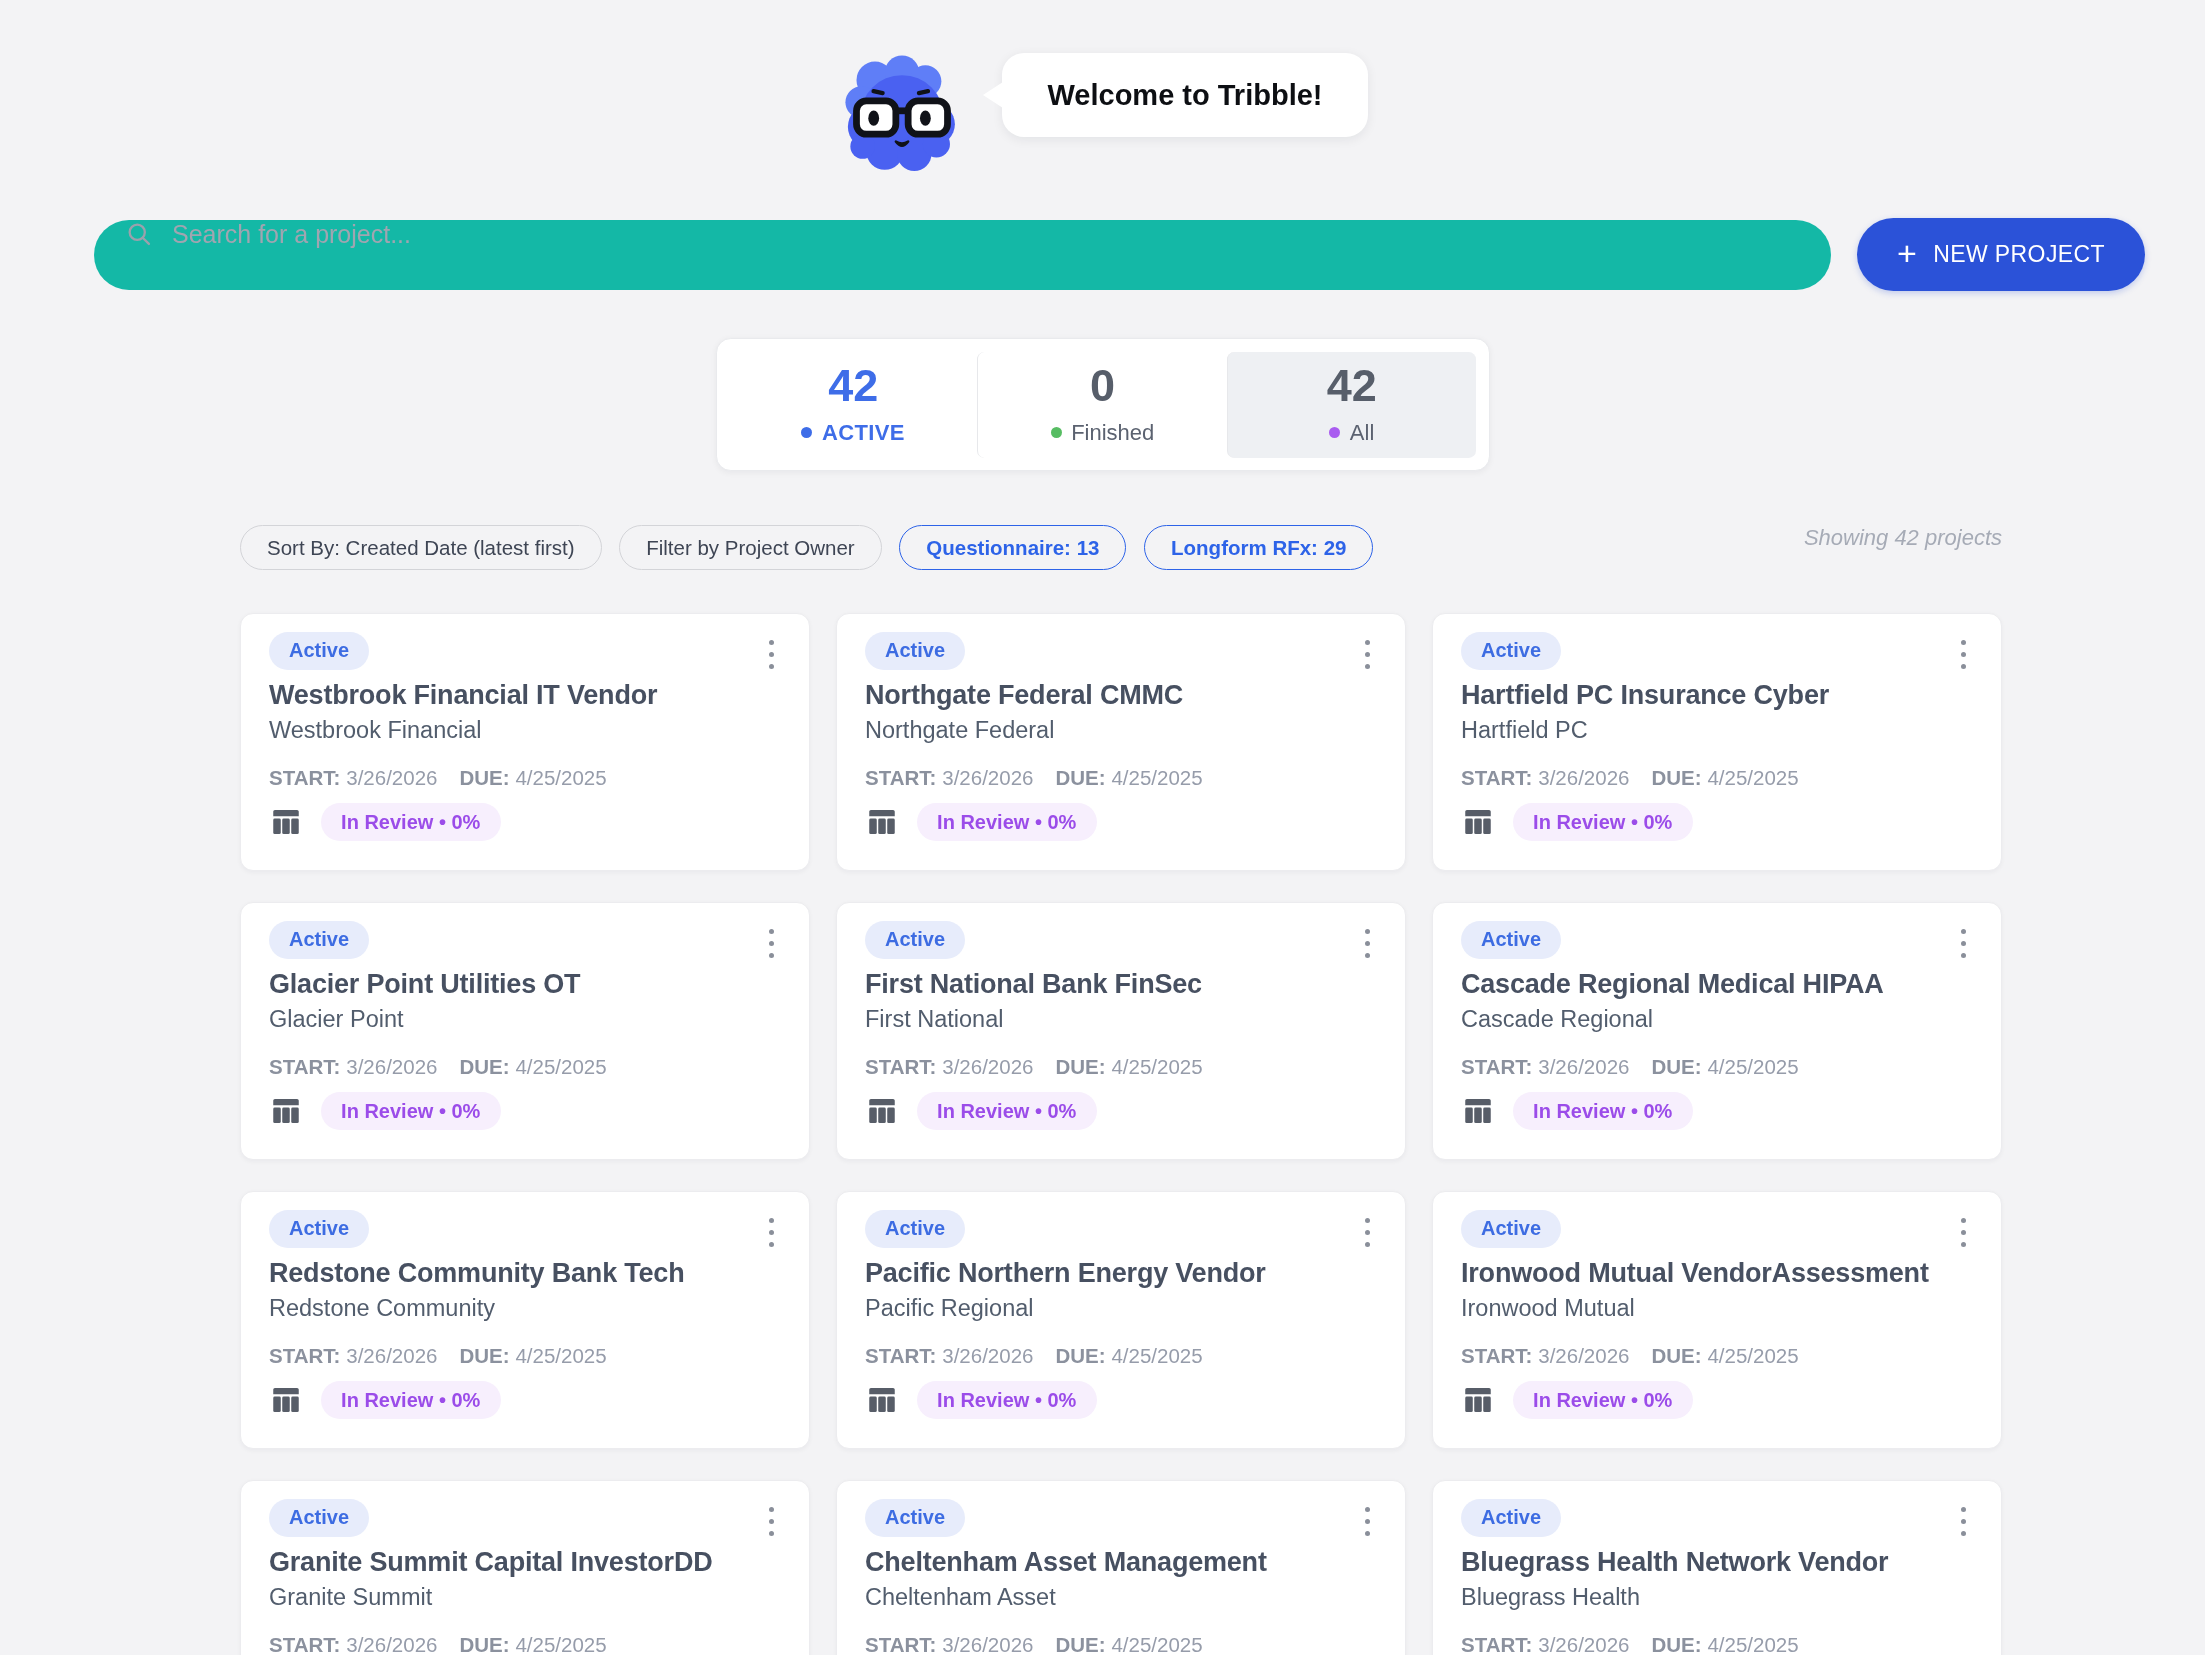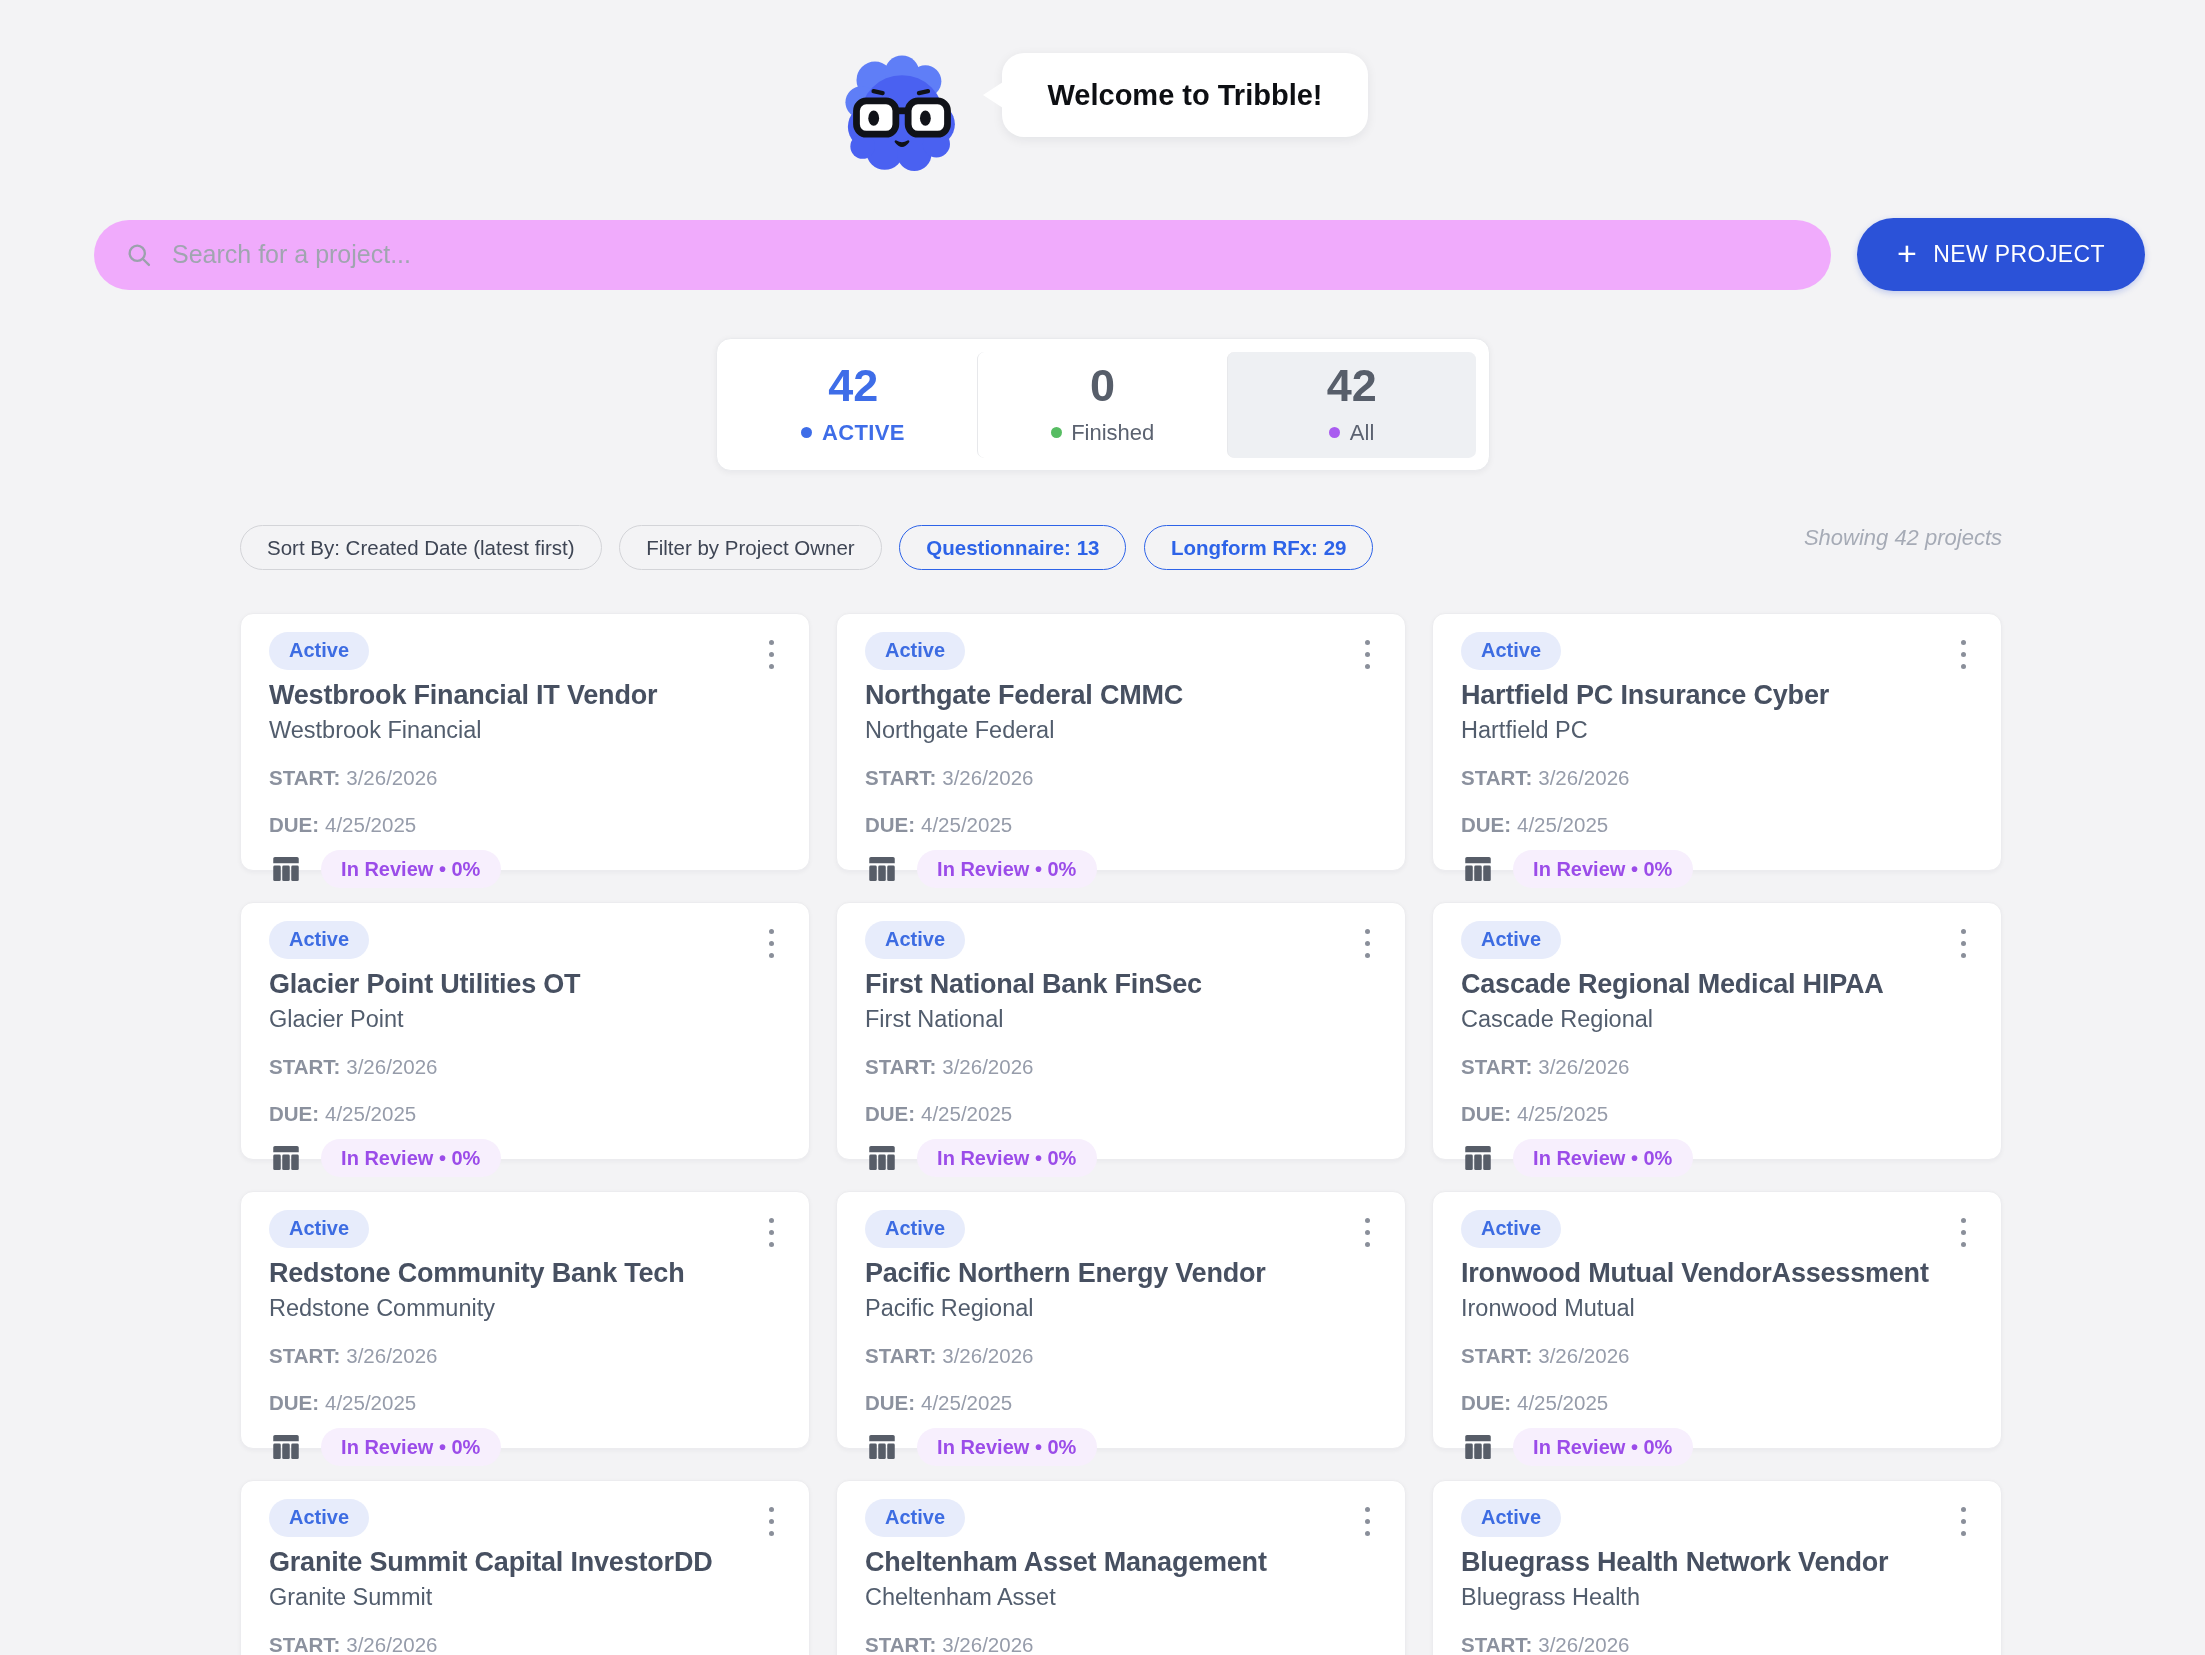--- a/index.html
+++ b/index.html
@@ -49,24 +49,24 @@
   .topbar {
     margin: 44px 60px 0 94px;
     display: flex;
     align-items: center;
     gap: 26px;
     height: 73px;
   }
   .searchbar {
     flex: 1;
     height: 70px;
-    background: #f0abfc;
+    background: #14b8a6;
     border-radius: 35px;
     display: flex;
-    align-items: center;
+    align-items: flex-start;
     padding: 0 31px;
     gap: 19px;
   }
   .searchbar svg { flex: 0 0 auto; }
   .searchbar input {
     flex: 1;
     border: none;
     outline: none;
     background: transparent;
     font-family: inherit;
@@ -192,21 +192,21 @@
     margin-top: 1px;
     font-size: 27px;
     font-weight: 700;
     color: #475061;
     letter-spacing: -0.2px;
     line-height: 32px;
     white-space: nowrap;
     overflow: hidden;
   }
   .card-sub { margin-top: 5px; font-size: 23.5px; color: #525d6d; line-height: 29px; }
-  .card-dates { margin-top: 20.5px; display: flex; gap: 22px; font-size: 20.5px; line-height: 25px; flex-direction: column; }
+  .card-dates { margin-top: 20.5px; display: flex; gap: 22px; font-size: 20.5px; line-height: 25px; }
   .card-dates .dl { font-weight: 700; color: #8b919e; margin-right: 5.9px; }
   .card-dates .dv { color: #969caa; }
   .card-foot { margin-top: 13px; display: flex; align-items: center; gap: 17.6px; }
   .review-pill {
     background: #f7effd;
     color: #9b4ce9;
     font-weight: 700;
     font-size: 20px;
     height: 38px;
     display: flex;

